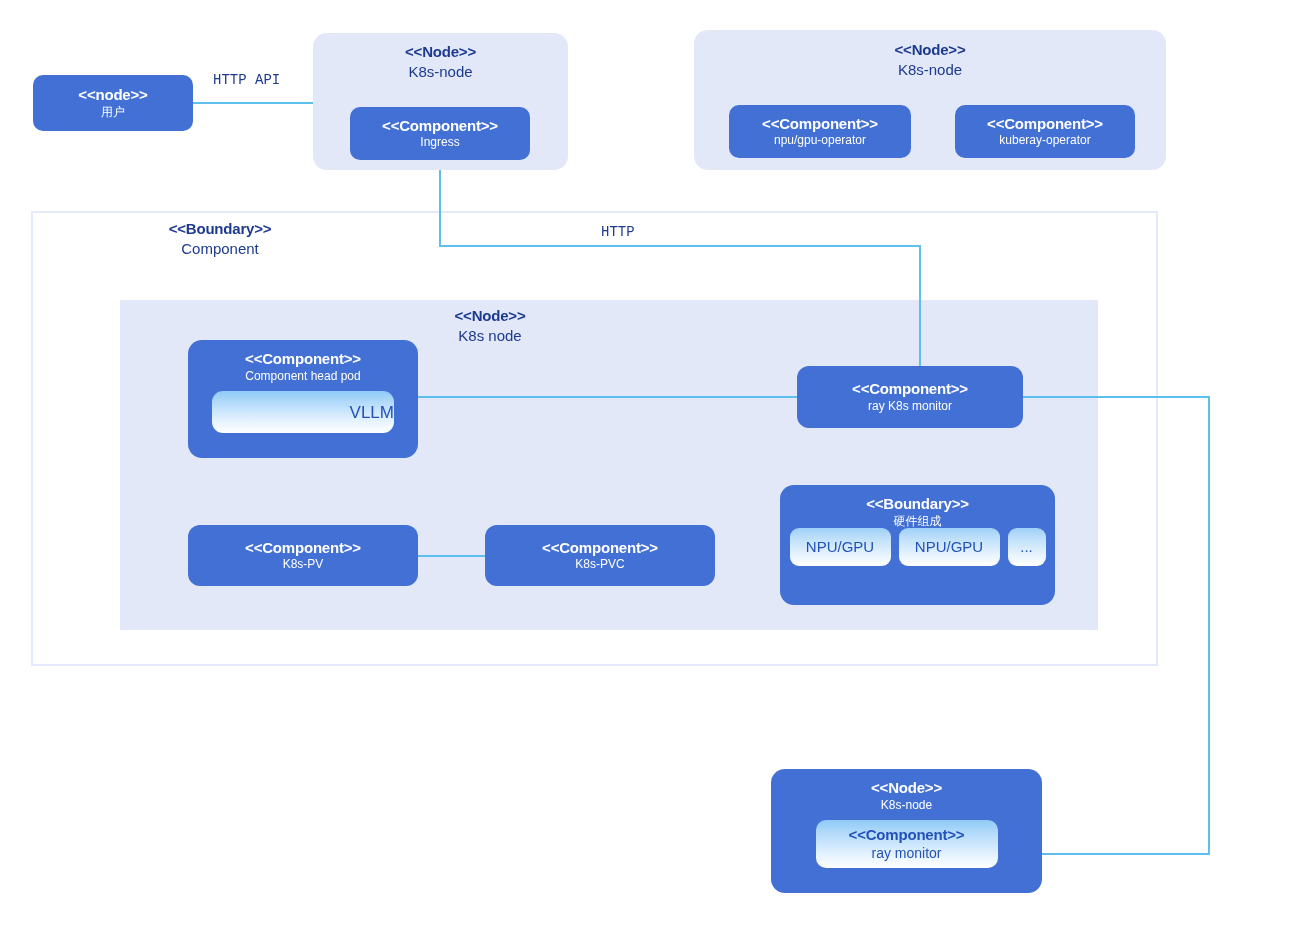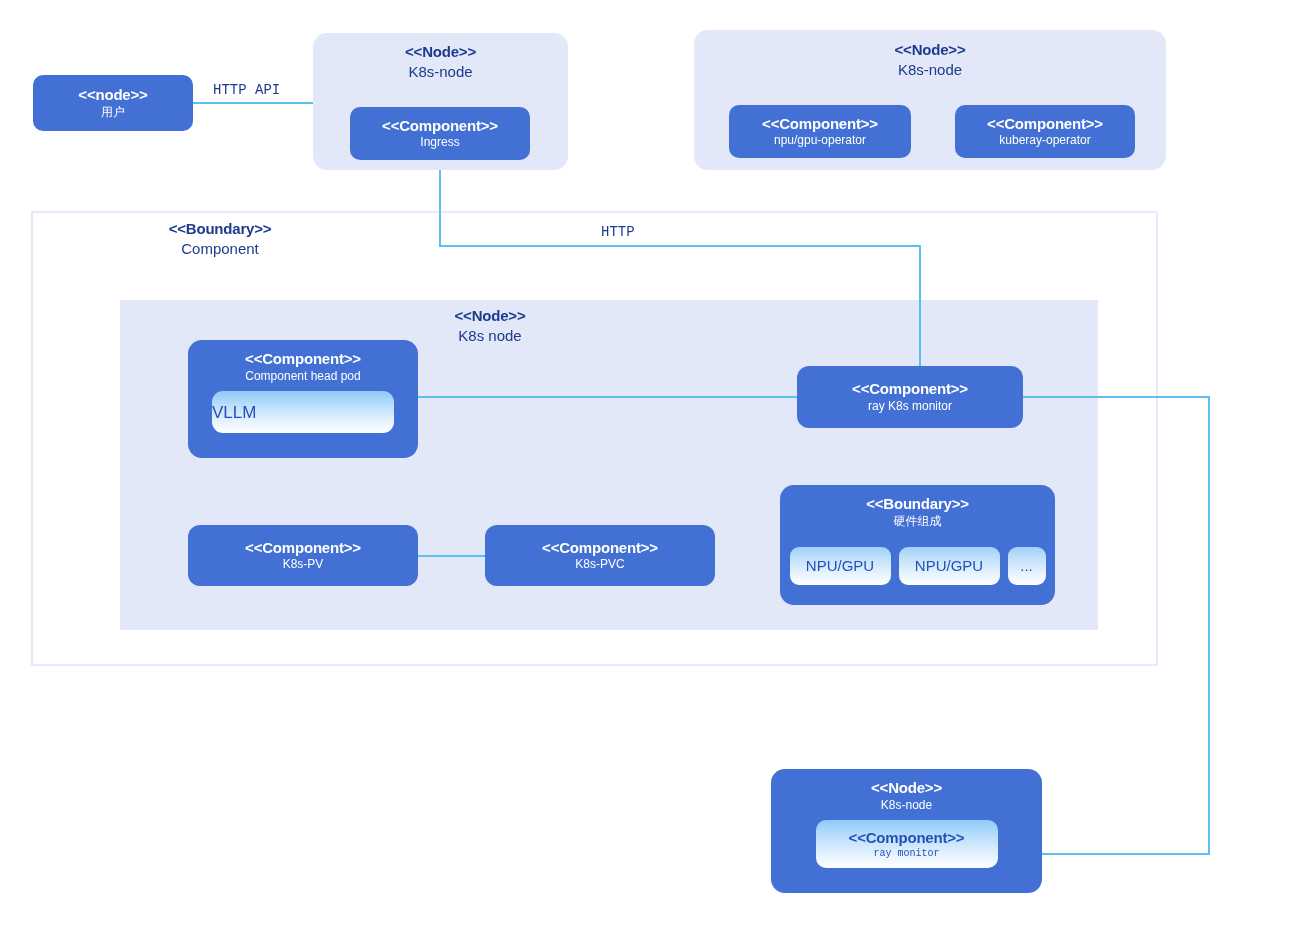--- a/index.html
+++ b/index.html
@@ -78,36 +78,36 @@
     justify-content: center;
     font-size: 15px;
     white-space: nowrap;
   }
   .chip-big {
     background: linear-gradient(to bottom, #8fcaf6 0%, #b6dcfb 30%, #e4f2fe 70%, #ffffff 100%);
     border-radius: 11px;
     color: #2451b8;
     display: flex;
     align-items: center;
-    justify-content: flex-start;
+    justify-content: flex-end;
     font-size: 17px;
   }
   .chip-stack {
     background: linear-gradient(to bottom, #8fcaf6 0%, #b6dcfb 30%, #e4f2fe 72%, #ffffff 100%);
     border-radius: 10px;
     color: #2451b8;
     display: flex;
     flex-direction: column;
     align-items: center;
     justify-content: center;
     text-align: center;
     line-height: 1.25;
   }
   .chip-stack .stereo { color: #2451b8; font-size: 15px; }
-  .chip-stack .nm { color: #2451b8; font-size: 10px; font-family: Liberation Mono, monospace; }
+  .chip-stack .nm { color: #2451b8; font-size: 14px; }
 
   
   .hline { background: #5dc0ec; height: 2px; }
   .vline { background: #5dc0ec; width: 2px; }
   .edge-label {
     color: #1d3a8f;
     font-family: "Liberation Mono", "DejaVu Sans Mono", monospace;
     font-size: 14px;
     white-space: nowrap;
   }
@@ -131,21 +131,21 @@
   </div>
 
   <div class="abs inner-panel" style="left:120px; top:300px; width:978px; height:330px;"></div>
 
   <div class="abs cap" style="left:410px; top:306px; width:160px;">
     <div class="stereo">&lt;&lt;Node&gt;&gt;</div>
     <div class="nm">K8s node</div>
   </div>
 
   <div class="abs hline" style="left:193px; top:102px; width:127px;"></div>
-  <div class="abs edge-label" style="left:213px; top:82px;">HTTP API</div>
+  <div class="abs edge-label" style="left:213px; top:72px;">HTTP API</div>
 
   <div class="abs vline" style="left:439px; top:160px; height:86px;"></div>
   <div class="abs hline" style="left:439px; top:245px; width:482px;"></div>
   <div class="abs vline" style="left:919px; top:245px; height:122px;"></div>
   <div class="abs edge-label-sans" style="left:601px; top:224px;">HTTP</div>
 
   <div class="abs hline" style="left:418px; top:396px; width:382px;"></div>
 
   <div class="abs hline" style="left:418px; top:555px; width:67px;"></div>
 
@@ -201,21 +201,21 @@
   </div>
 
   <div class="abs blue-box" style="left:485px; top:525px; width:230px; height:61px; border-radius:12px;">
     <div class="stereo">&lt;&lt;Component&gt;&gt;</div>
     <div class="nm">K8s-PVC</div>
   </div>
 
   <div class="abs blue-box pad-top" style="left:780px; top:485px; width:275px; height:120px; border-radius:14px;">
     <div class="stereo">&lt;&lt;Boundary&gt;&gt;</div>
     <div class="nm">硬件组成</div>
-    <div style="display:flex; gap:8px; margin-top:19px;">
+    <div style="display:flex; gap:8px; margin-top:0;">
       <div class="chip" style="width:101px; height:38px;">
         <span>NPU/GPU</span>
       </div>
       <div class="chip" style="width:101px; height:38px;">
         <span>NPU/GPU</span>
       </div>
       <div class="chip" style="width:38px; height:38px;">
         <span>...</span>
       </div>
     </div>

